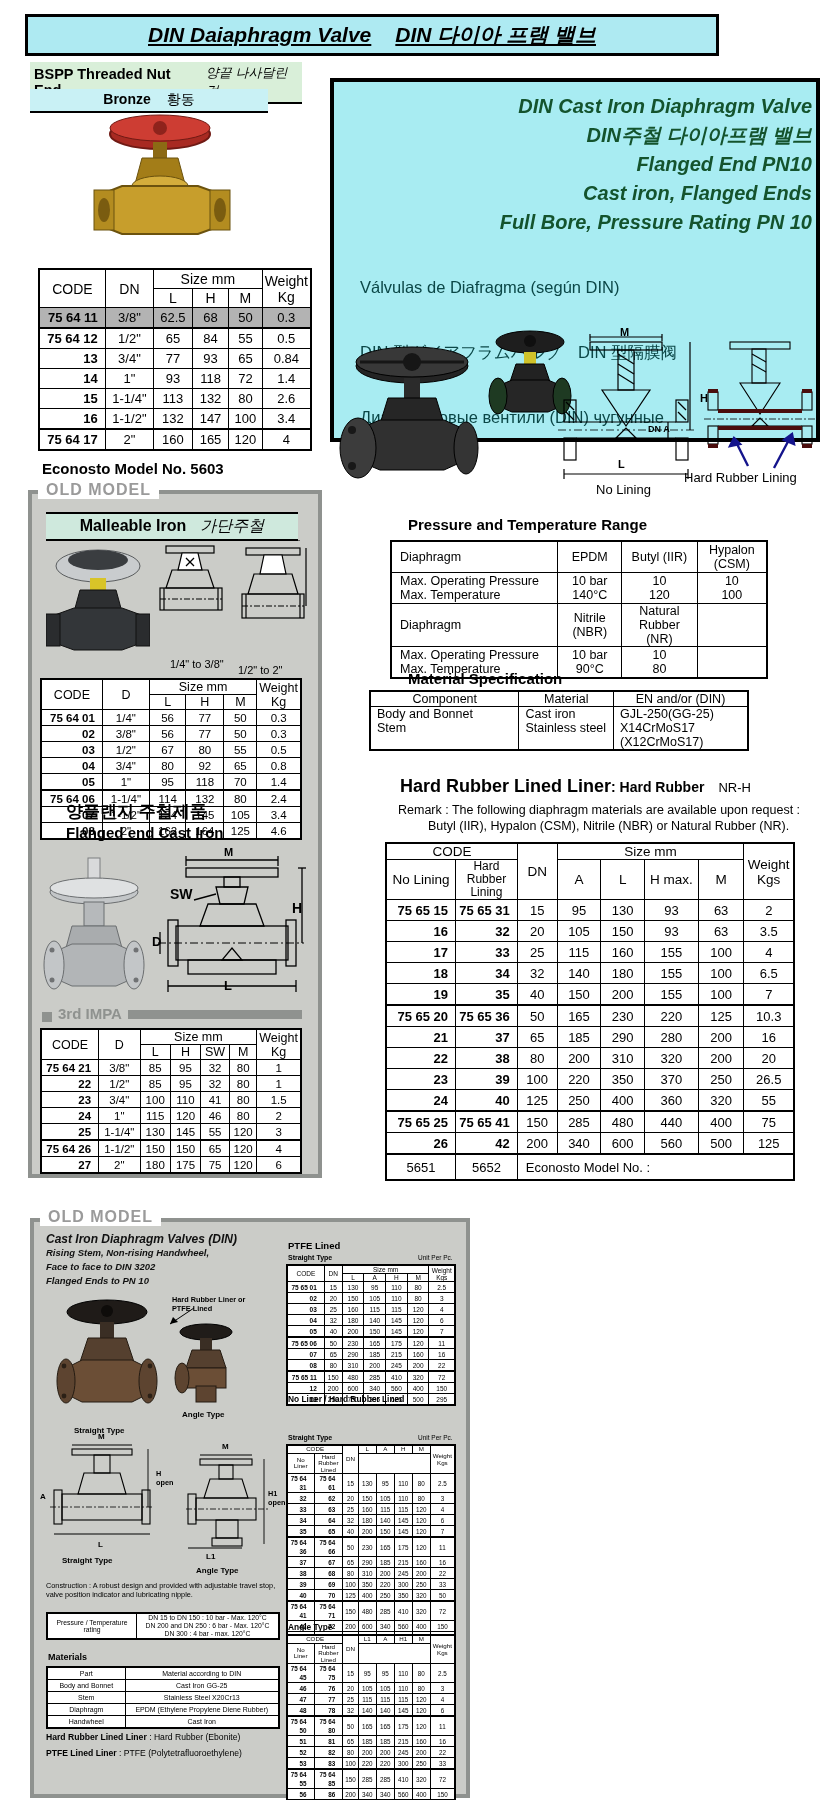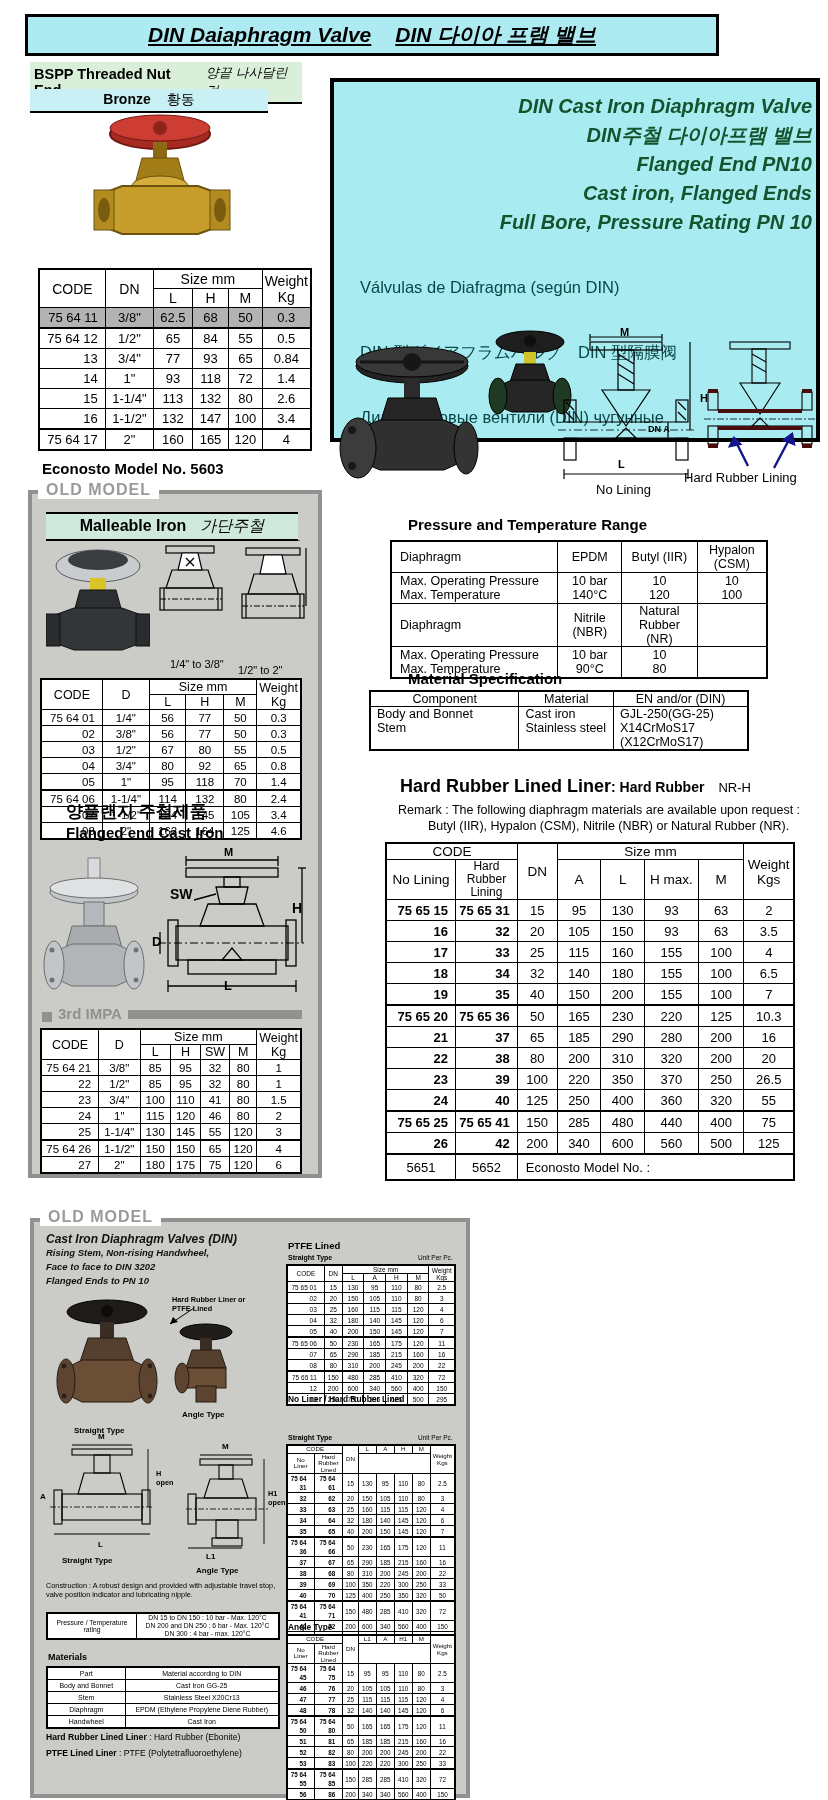--- a/index.html
+++ b/index.html
@@ -9,21 +9,21 @@
   .bspp{background:#d9efd9;border-bottom:2px solid #000;font-size:14px;display:flex;align-items:center;gap:8px;padding:2px 4px;}
   .bspp b{font-size:14.5px;}
   .bspp i{font-size:13px;}
   .bronzebar{background:#c9f1f5;border-bottom:2px solid #000;text-align:center;font-size:14px;padding:2px 0;}
   .bronzebar b{margin-right:16px;}
   
   table.dt{border-collapse:collapse;background:#fff;border:2px solid #000;}
   table.dt th,table.dt td{border:1px solid #000;text-align:center;padding:0 2px;font-weight:normal;}
   .gs td{border-top:2.5px solid #000 !important;}
   .hl td{background:#b3b3b3;font-weight:bold;}
-  .cb1 tbody td:nth-child(1){font-weight:normal;text-align:right;padding-right:7px;}
+  .cb1 tbody td:nth-child(1){font-weight:bold;text-align:right;padding-right:7px;}
   .cb2 tbody td:nth-child(1),.cb2 tbody td:nth-child(2){font-weight:bold;text-align:right;padding-right:7px;}
   .pl{white-space:pre-line;}
   .t-std{font-size:13px;}
   .t-std td{height:19px;}
   .t-std th{font-size:14px;height:18px;}
   .t-old{font-size:11.5px;}
   .t-old td{height:15px;}
   .t-old th{font-size:12.5px;}
   .t-main{font-size:13px;}
   .t-main td{height:20px;}

